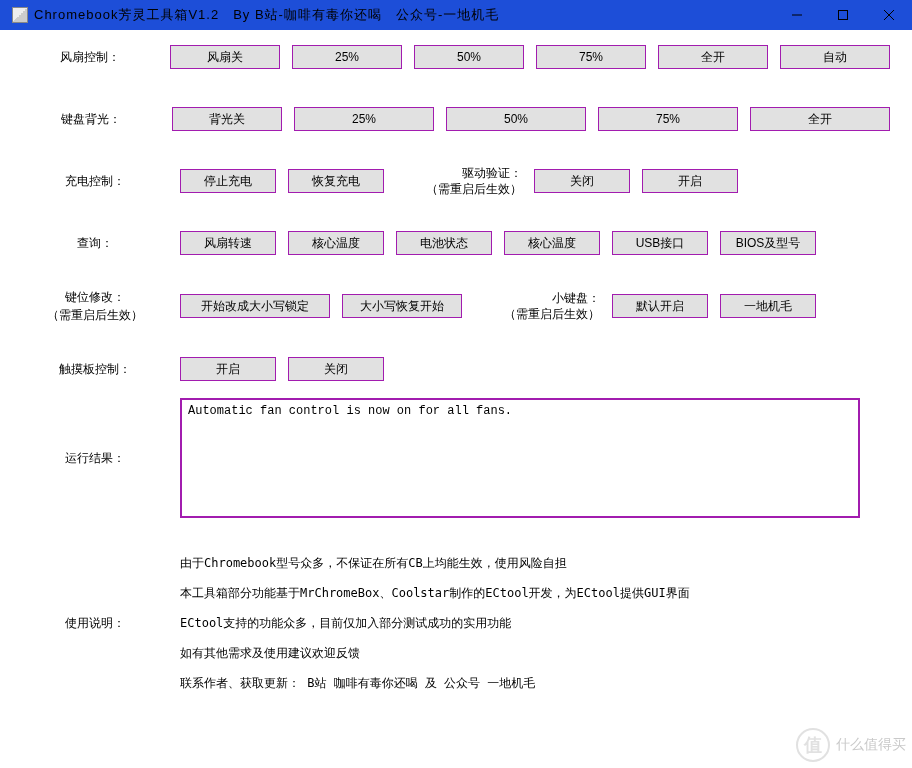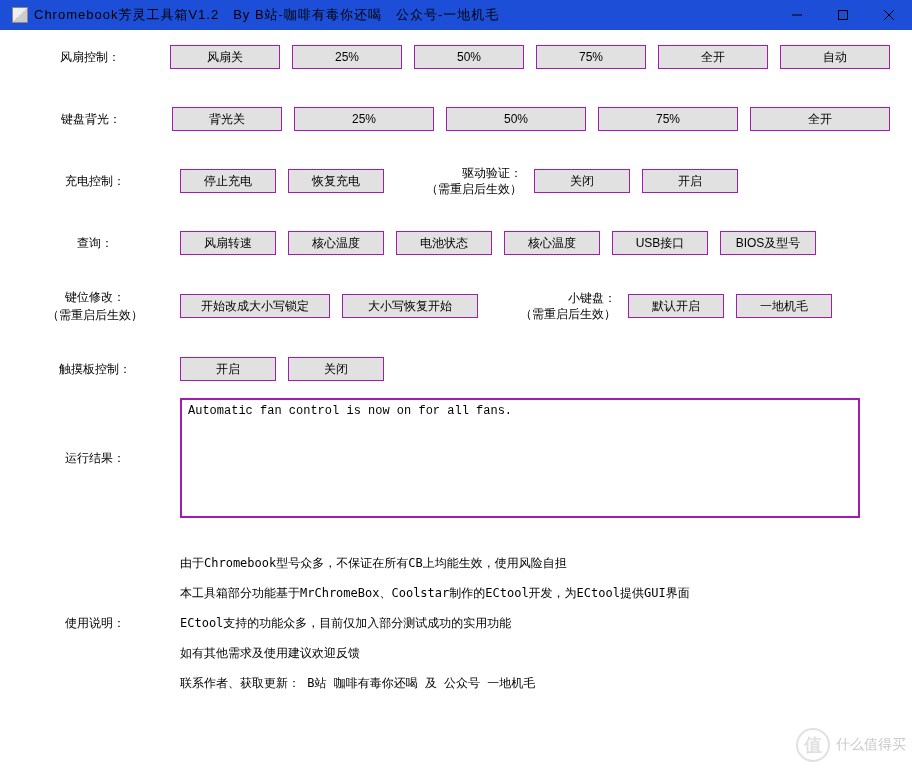--- a/index.html
+++ b/index.html
@@ -209,21 +209,21 @@
       <button class="btn">USB接口</button>
       <button class="btn">BIOS及型号</button>
     </div>
   </div>
 
   <div class="row keymod">
     <div class="label-col" style="white-space:pre-line">键位修改：
 （需重启后生效）</div>
     <div class="controls-col">
       <button class="btn">开始改成大小写锁定</button>
-      <button class="btn" style="width:136px">大小写恢复开始</button>
+      <button class="btn" style="width:120px">大小写恢复开始</button>
       <div class="midlabel" style="white-space:pre-line">小键盘：
 （需重启后生效）</div>
       <button class="btn small">默认开启</button>
       <button class="btn small">一地机毛</button>
     </div>
   </div>
 
   <div class="row touch" style="margin-bottom:18px">
     <div class="label-col">触摸板控制：</div>
     <div class="controls-col">

